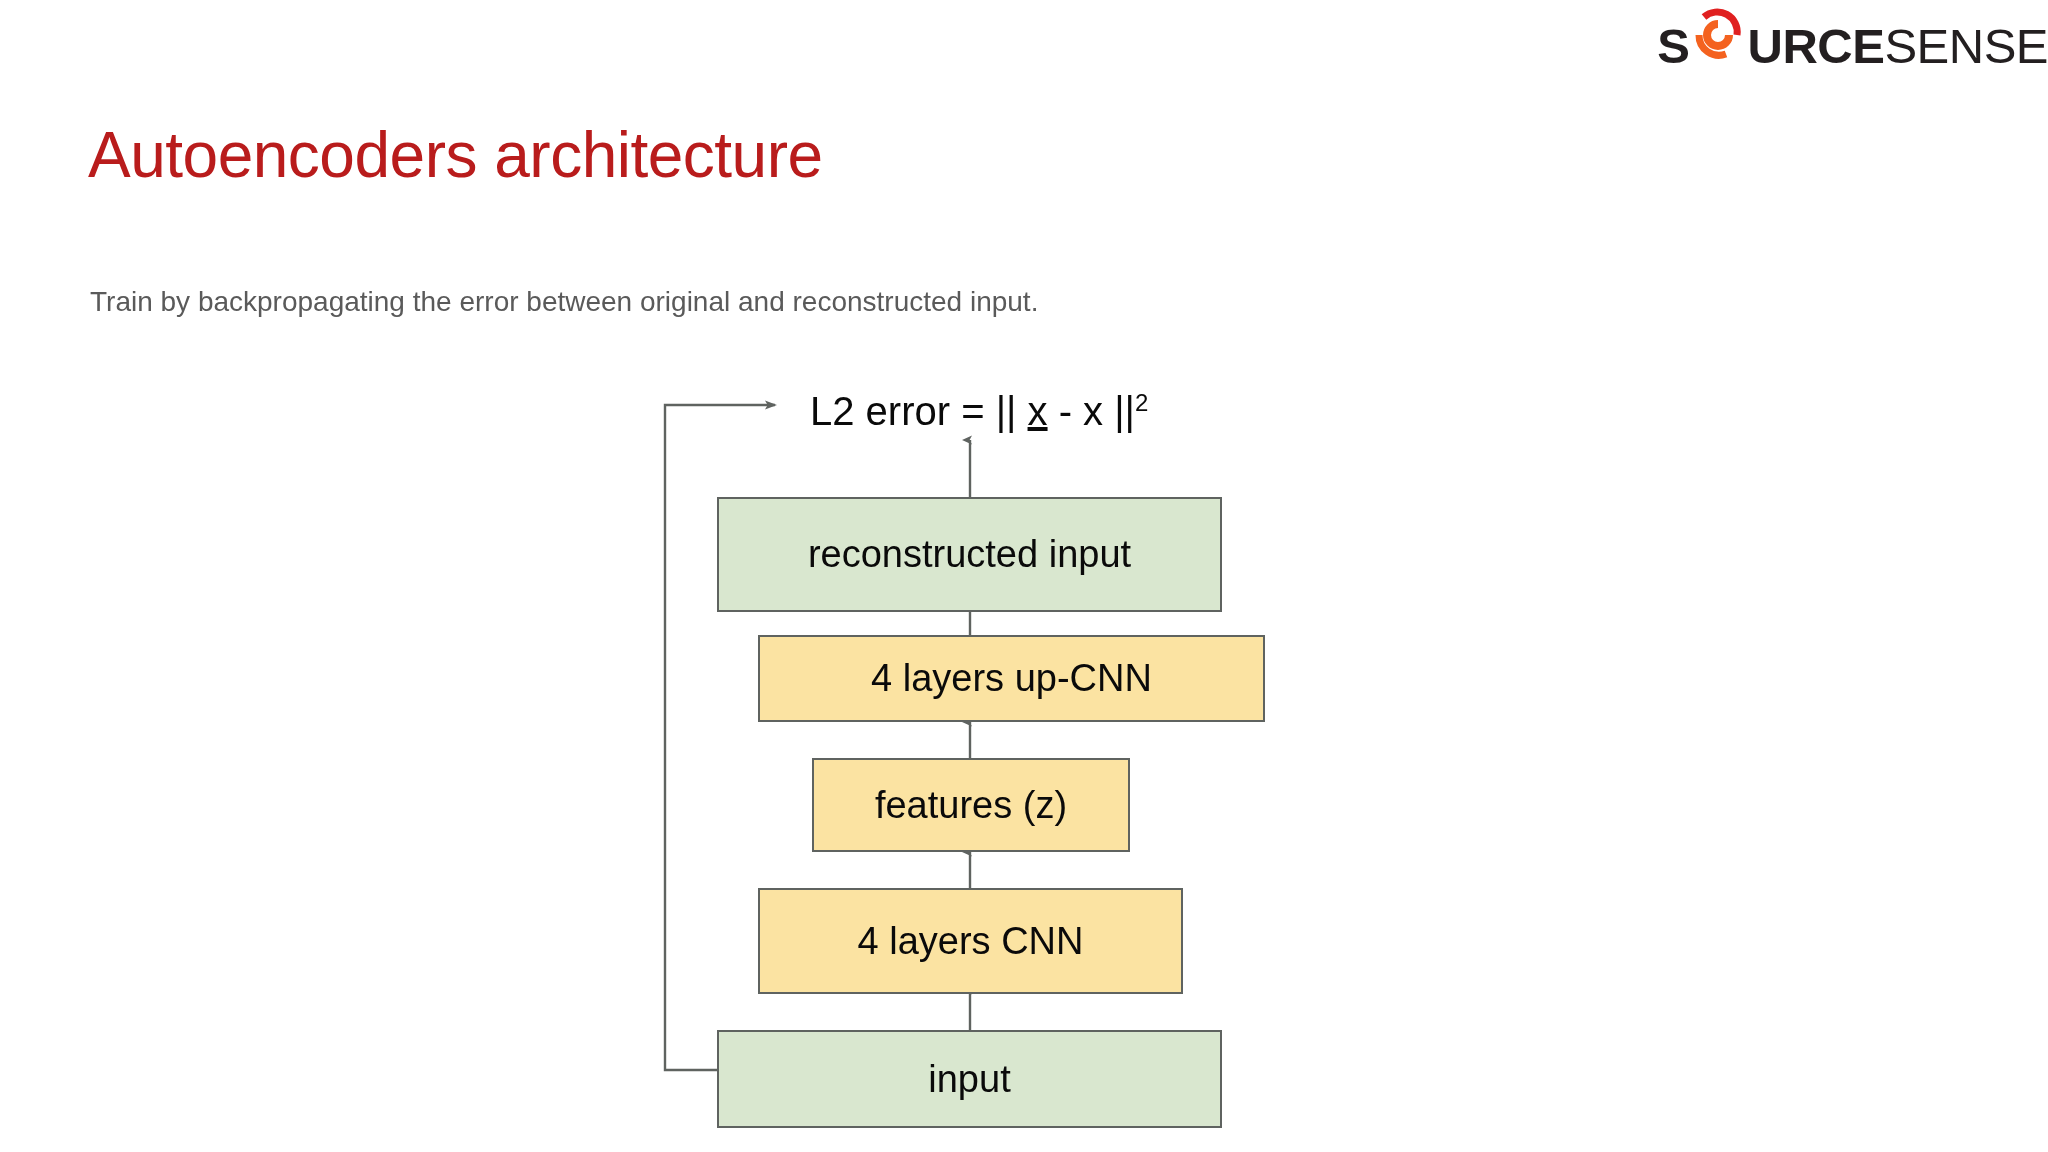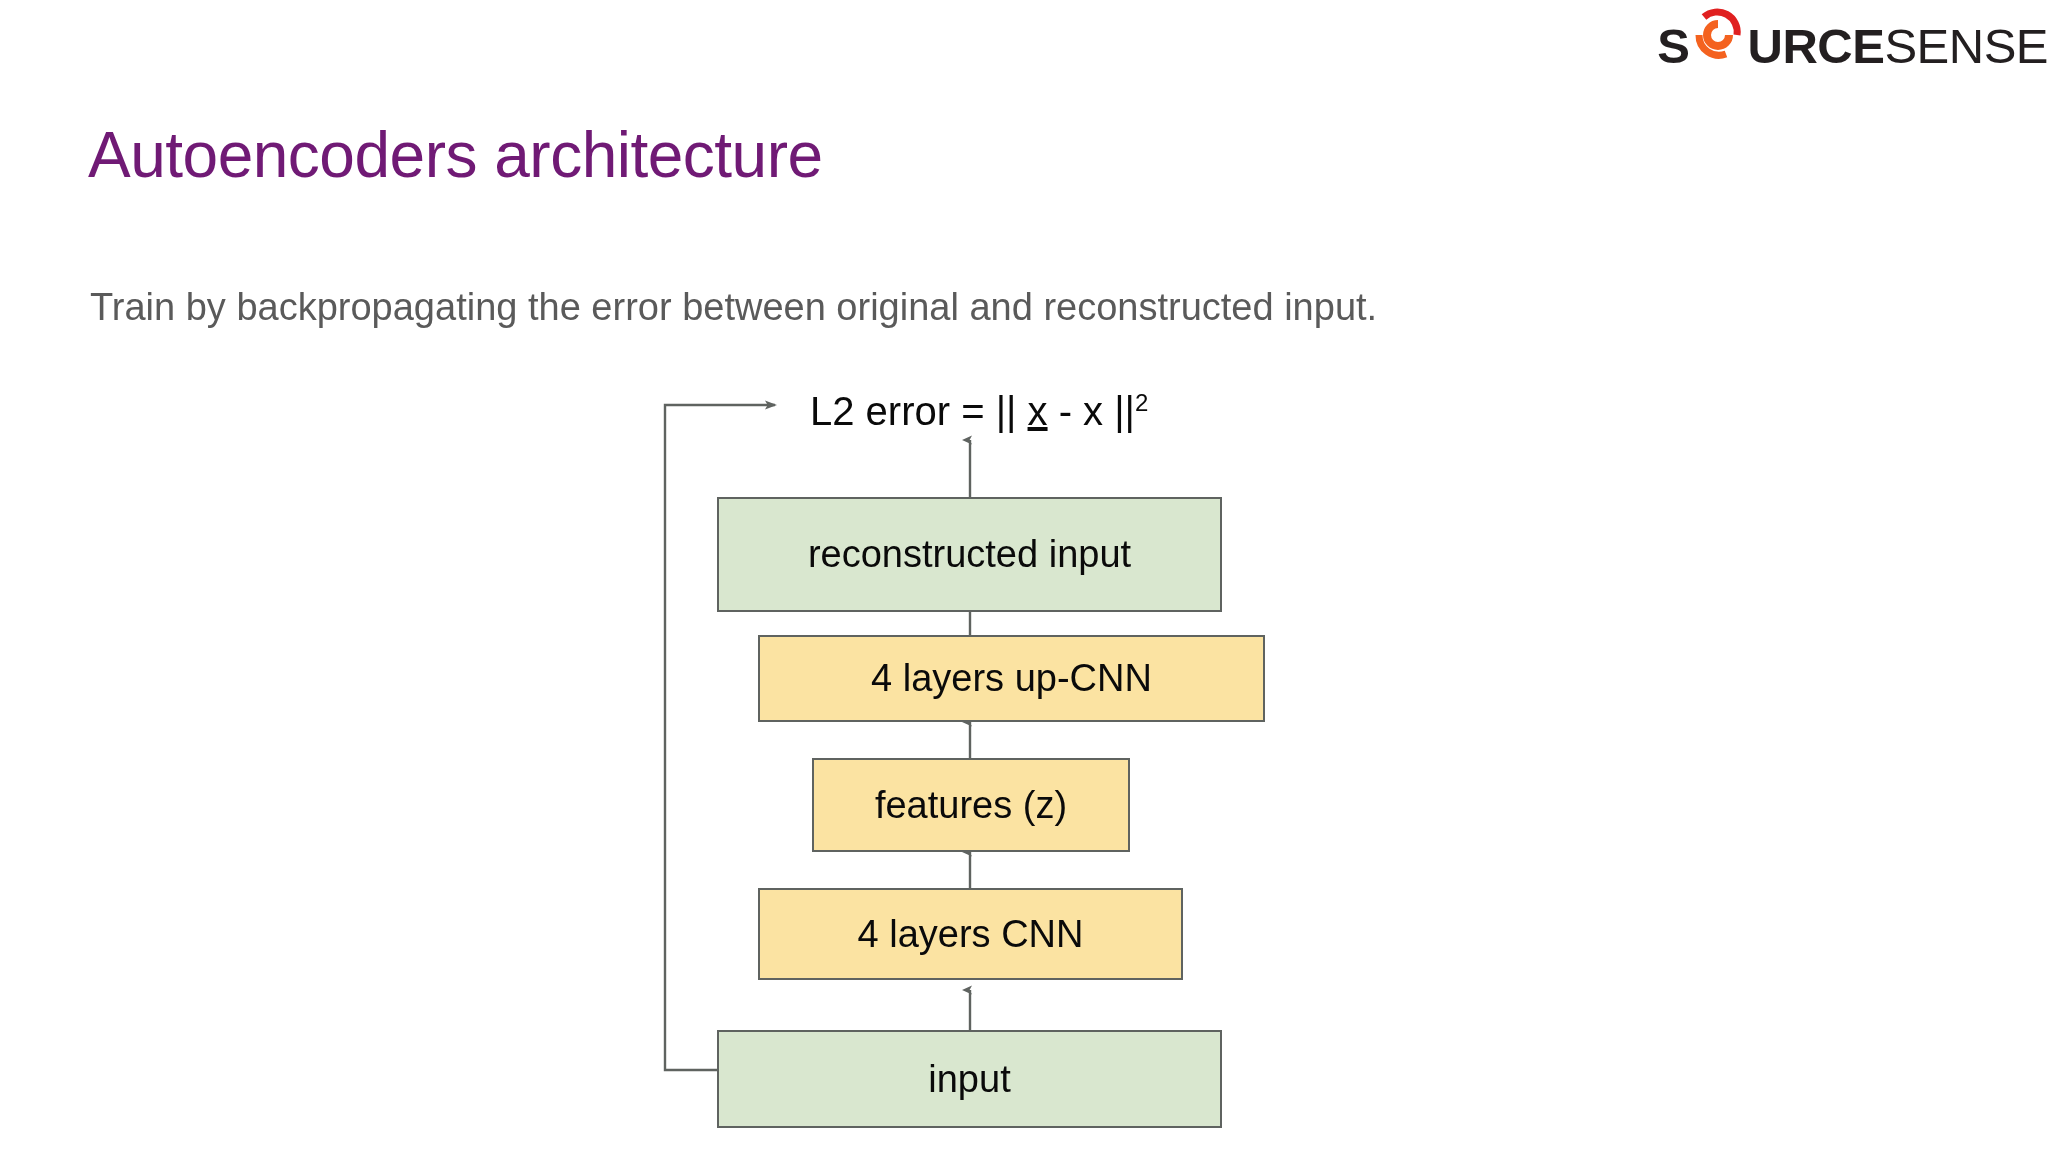--- a/index.html
+++ b/index.html
@@ -51,29 +51,29 @@
     text-align: center;
   }
 
   
   .page-title {
     position: absolute;
     left: 88px;
     top: 118px;
     font-size: 64px;
     font-weight: 400;
-    color: #701a75;
+    color: #b91c1c;
     letter-spacing: -0.5px;
     white-space: nowrap;
   }
   .page-subtitle {
     position: absolute;
     left: 90px;
     top: 286px;
-    font-size: 38px;
+    font-size: 28px;
     font-weight: 400;
     color: #5a5a5a;
     white-space: nowrap;
   }
 
   
   .diagram {
     position: absolute;
     left: 0;
     top: 0;
@@ -166,19 +166,19 @@
 </div>
 
 <div class="node yellow" style="left:758px; top:635px; width:507px; height:87px;">
   <span>4 layers up-CNN</span>
 </div>
 
 <div class="node yellow" style="left:812px; top:758px; width:318px; height:94px;">
   <span>features (z)</span>
 </div>
 
-<div class="node yellow" style="left:758px; top:888px; width:425px; height:92px;">
+<div class="node yellow" style="left:758px; top:888px; width:425px; height:106px;">
   <span>4 layers CNN</span>
 </div>
 
 <div class="node green" style="left:717px; top:1030px; width:505px; height:98px;">
   <span>input</span>
 </div>
 
 </body></html>

